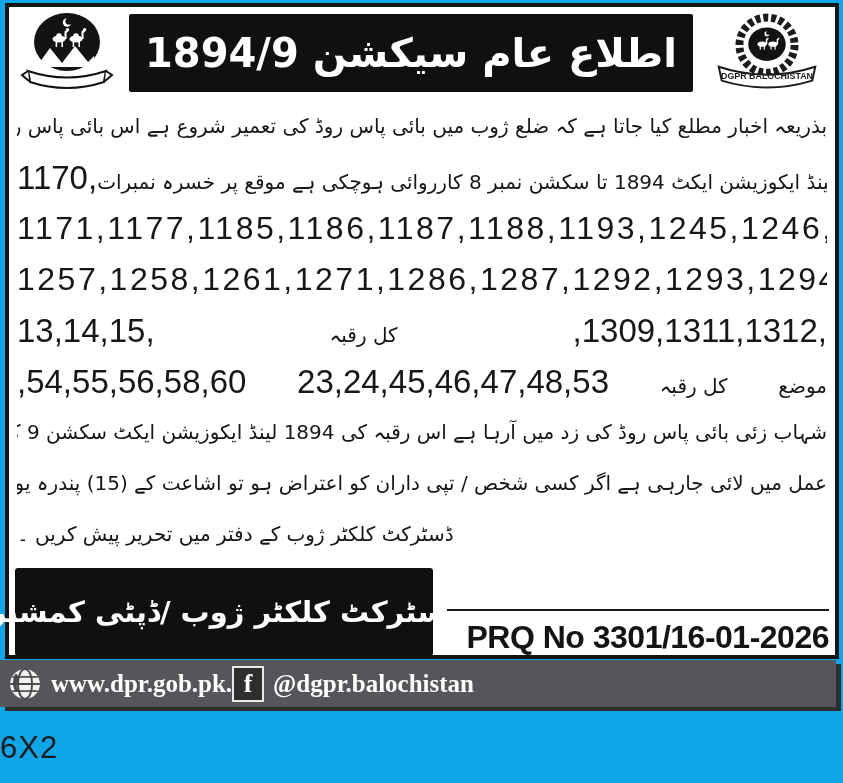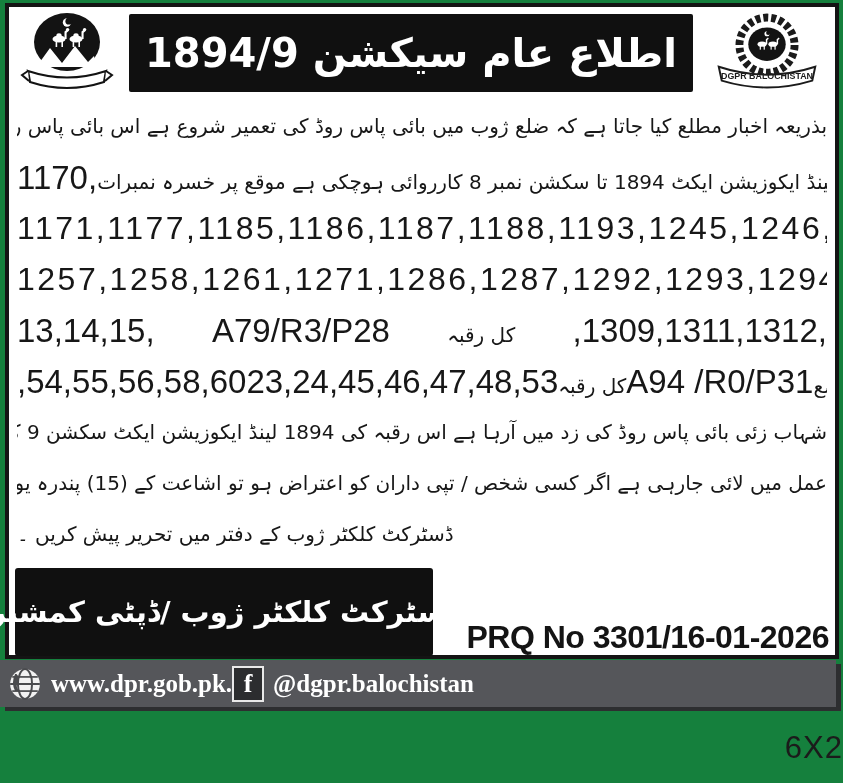--- a/index.html
+++ b/index.html
@@ -1,17 +1,17 @@
 <!DOCTYPE html>
 <html lang="ur"><head>
 <meta charset="utf-8">
 <style>
   html,body{margin:0;padding:0;background:#ffffff;}
   body{width:843px;height:783px;font-family:"DejaVu Sans",sans-serif;color:#171717;overflow:hidden;}
-  .page{width:843px;height:783px;position:relative;background:#15803d;}
+  .page{width:843px;height:783px;position:relative;background:#0ea5e9;}
 
   
   .ad-box{position:absolute;left:5px;top:3px;width:826px;height:648px;border:4px solid #141414;background:#fff;}
 
   
   .header{display:flex;align-items:center;height:88px;padding:2px 4px 0 6px;}
   .title-bar{flex:1;background:#101010;height:78px;margin:0 10px;display:flex;align-items:center;justify-content:center;border-radius:2px;}
   .title-bar .title{color:#ffffff;font-weight:bold;font-size:40px;direction:rtl;white-space:nowrap;letter-spacing:0;}
   .logo{flex:0 0 auto;}
 
@@ -24,39 +24,39 @@
   .line.mixed{display:flex;justify-content:space-between;align-items:baseline;}
   .seg-n{font-family:"Liberation Sans",sans-serif;font-size:33px;direction:ltr;unicode-bidi:isolate;}
   .seg-u{font-family:"DejaVu Sans",sans-serif;font-size:20px;direction:rtl;unicode-bidi:isolate;}
 
   
   .bottom-row{display:flex;align-items:flex-end;padding:8px 6px 0 6px;}
   .sig-box{width:418px;height:88px;background:#101010;border-radius:3px;color:#fff;
            display:flex;align-items:center;justify-content:center;}
   .sig-line{font-weight:bold;font-size:29px;line-height:40px;direction:rtl;white-space:nowrap;}
   .sig-line2{display:flex;direction:ltr;gap:10px;align-items:baseline;}
-  .ref-col{flex:1;margin-left:14px;display:flex;flex-direction:row;justify-content:flex-end;}
+  .ref-col{flex:1;margin-left:14px;display:flex;flex-direction:column;justify-content:flex-end;}
   .rule{border-top:2px solid #1a1a1a;margin-bottom:8px;}
   .prq{font-family:"Liberation Sans",sans-serif;font-weight:bold;font-size:32px;letter-spacing:-0.5px;
        text-align:right;color:#141414;white-space:nowrap;}
 
   
   .footer-bar{position:absolute;left:0;top:660px;width:836px;height:47px;background:#55565a;
               box-shadow:5px 4px 0 #2d2e30;display:flex;align-items:center;
               padding:0 14px 0 8px;box-sizing:border-box;}
   .f-item{display:flex;align-items:center;gap:9px;}
   .f-label{font-family:"Liberation Serif",serif;font-weight:bold;font-size:25px;color:#ffffff;white-space:nowrap;}
   .fb-box{display:flex;align-items:center;justify-content:center;width:28px;height:32px;
           background:#2c2d2f;border:2px solid #e9e9e9;}
   .fb-f{font-family:"Liberation Serif",serif;font-weight:bold;font-size:26px;color:#fff;line-height:1;}
   .tw-box{width:34px;height:34px;border-radius:4px;background:#97989c;display:flex;align-items:center;justify-content:center;}
   .ig-box{width:32px;height:32px;background:#45464a;border:2px solid #ececec;display:flex;align-items:center;justify-content:center;}
 
   
-  .size-label{position:absolute;left:0;top:730px;width:100%;text-align:right;
+  .size-label{position:absolute;left:0;top:730px;width:100%;text-align:left;
               font-family:"Liberation Sans",sans-serif;font-size:31px;color:#1b1b1b;letter-spacing:1px;}
 </style>
 </head>
 <body>
 
 <div class="page">
 
   <div class="ad-box">
 
     <div class="header">
@@ -120,30 +120,28 @@
         <span class="seg-n">1170,</span>
         <span class="seg-u">نمبر 4 لینڈ ایکوزیشن ایکٹ 1894 تا سکشن نمبر 8 کارروائی ہوچکی ہے موقع پر خسرہ نمبرات</span>
       </div>
 
       <div class="line nums">1171,1177,1185,1186,1187,1188,1193,1245,1246,1254,</div>
 
       <div class="line nums">1257,1258,1261,1271,1286,1287,1292,1293,1294,1306</div>
 
       <div class="line mixed">
         <span class="seg-n">13,14,15,</span>
-        <span class="seg-n">A79/R3/P28</span>
         <span class="seg-u">کل رقبہ</span>
         <span class="seg-n">,1309,1311,1312,</span>
       </div>
 
       <div class="line mixed">
         <span class="seg-n">,54,55,56,58,60</span>
         <span class="seg-n">23,24,45,46,47,48,53</span>
         <span class="seg-u">کل رقبہ</span>
-        <span class="seg-n">A94 /R0/P31</span>
         <span class="seg-u">موضع</span>
       </div>
 
       <div class="line u-just">شہاب زئی بائی پاس روڈ کی زد میں آرہا ہے اس رقبہ کی 1894 لینڈ ایکوزیشن ایکٹ سکشن 9 کی کارروائی</div>
 
       <div class="line u-just">عمل میں لائی جارہی ہے اگر کسی شخص / تپی داران کو اعتراض ہو تو اشاعت کے (15) پندرہ یوم کے اندر</div>
 
       <div class="line u-left">ڈسٹرکٹ کلکٹر ژوب کے دفتر میں تحریر پیش کریں ۔</div>
     </div>
 

